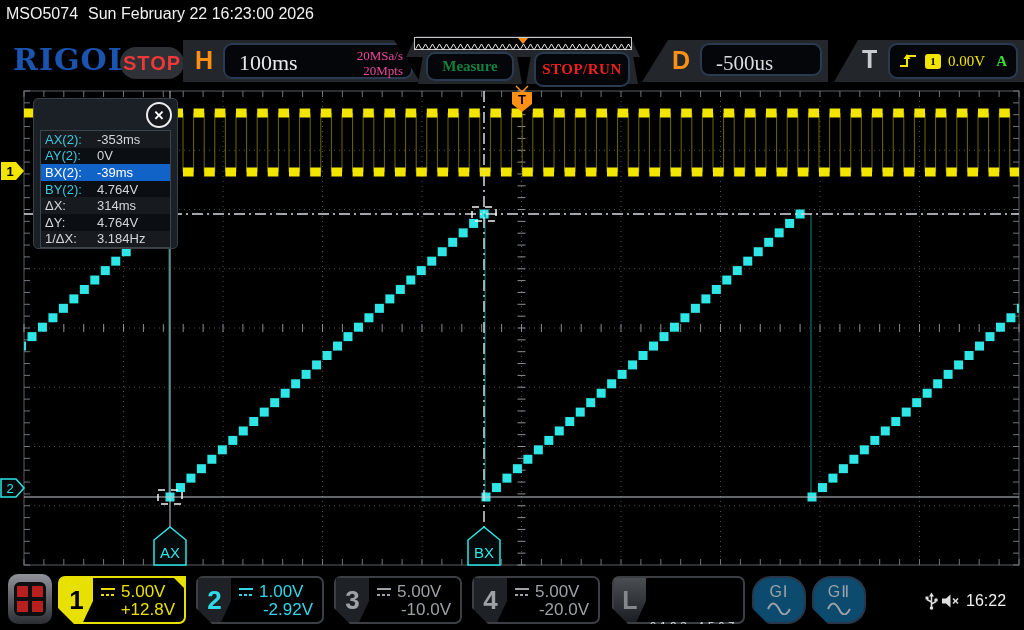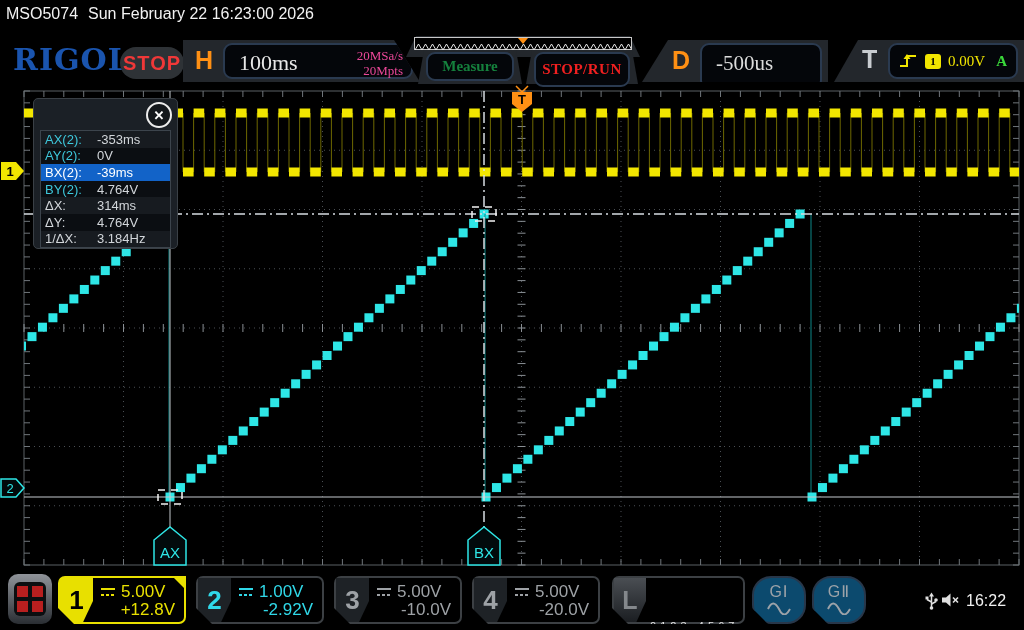--- a/index.html
+++ b/index.html
@@ -23,21 +23,21 @@
   #d-group  { left:642px; top:40px; width:186px; height:42px;
               clip-path:polygon(26px 0, 100% 0, 100% 100%, 0 100%); }
   #t-group  { left:834px; top:40px; width:190px; height:42px;
               clip-path:polygon(24px 0, 100% 0, 100% 100%, 0 100%); }
   .hletter { font-weight:bold; font-size:25px; color:#ff9014; }
   #t-letter { color:#c8ccd0; }
   .ibox { background:#04060a; border:2px solid #2a3a50; border-radius:9px;font-family:Liberation Serif, serif; }
   #h-box { left:40px; top:3px; width:190px; height:36px; }
   #h-timebase { left:14px; top:5px; font-size:22px; color:#e8e8e8; }
   #h-rates { right:8px; top:3px; text-align:right; color:#ec4899; font-size:13px; line-height:15px; }
-  #d-box { left:58px; top:3px; width:122px; height:46px; }
+  #d-box { left:58px; top:3px; width:122px; height:33px; }
   #d-value { left:14px; top:6px; font-size:21px; color:#dcdcdc; }
   #t-box { left:54px; top:3px; width:130px; height:36px; display:flex; align-items:center; gap:7px; padding:0 9px; }
   #trig-badge { width:16px; height:15px; background:#f2e600; color:#000; border-radius:3px;
                 font-size:11px; font-weight:bold; display:flex; align-items:center; justify-content:center; }
   #trig-level { color:#f2e600; font-size:15px; }
   #trig-mode { color:#3ad83a; font-size:15px; font-weight:bold; margin-left:auto; }
 
   #overview-backing { left:406px; top:36px; width:234px; height:21px;
               clip-path:polygon(10px 0, calc(100% - 10px) 0, 100% 100%, 0 100%); }
   #overview { left:414px; top:37px; width:218px; height:13px; background:#000;
@@ -101,21 +101,21 @@
                background:linear-gradient(#4a4e53,#1b1e22); font-size:25px; font-weight:bold;
                display:flex; align-items:center; justify-content:center;
                clip-path:polygon(0 0, 100% 0, 100% 52%, 70% 100%, 0 100%); }
   #lbox .digits { position:absolute; left:36px; top:6px; color:#e4e4e4; font-size:11px;
                   line-height:17px; white-space:pre; letter-spacing:0.5px; }
   .genbox { top:576px; width:54px; height:48px; background:#0c4a6e; border:2px solid #28374a;
             border-radius:19px; clip-path:polygon(0 0, 100% 0, 100% 100%, 16px 100%, 0 calc(100% - 16px));
             display:flex; flex-direction:column; align-items:center; color:#9ca2a8; }
   #gen1 { left:752px; } #gen2 { left:812px; }
   .genbox .gtxt { font-size:16px; margin-top:4px; letter-spacing:1px; }
-  #status-icons { left:925px; top:592px; display:flex; gap:2px; color:#e8e8e8; }
+  #status-icons { left:925px; top:592px; display:flex; align-items:center; gap:2px; color:#e8e8e8; }
   #clock { font-size:16px; color:#f0f0f0; margin-left:4px; }
 </style>
 </head>
 <body>
 
 <div class="abs" id="titlebar">
   <span>MSO5074</span><span>Sun February 22 16:23:00 2026</span>
 </div>
 
 <div class="abs" id="logo">RIGOL</div>

